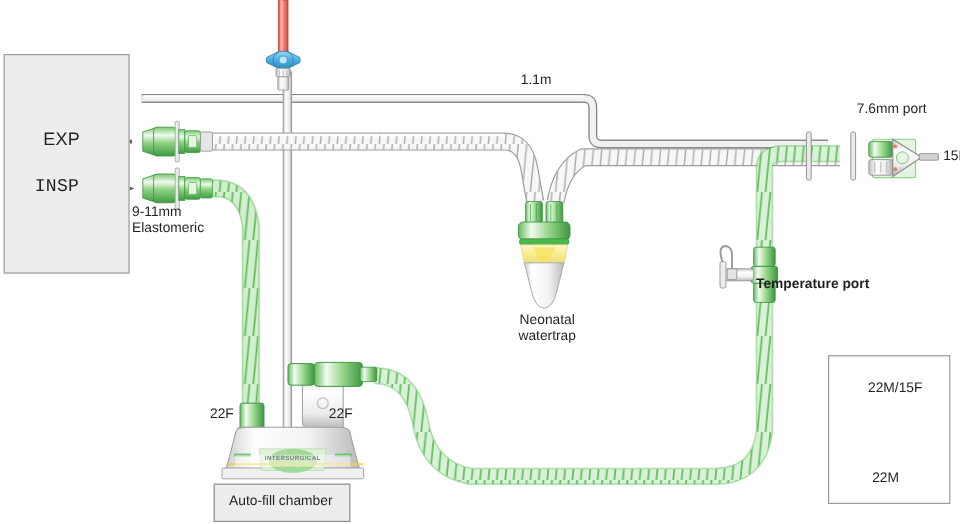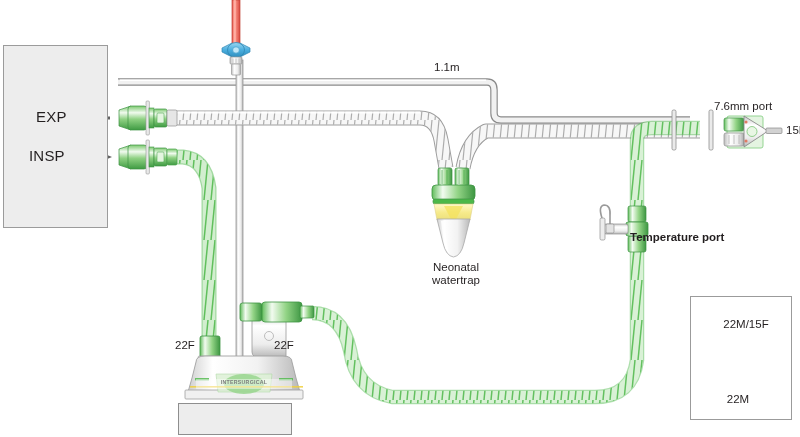--- a/index.html
+++ b/index.html
@@ -243,38 +243,41 @@
     </g>
   </svg>
 
   <div class="panel" style="left:3px;top:45px;width:103px;height:181px;"></div>
 
   <div class="afbox" style="left:178px;top:403px;width:112px;height:30px;"></div>
 
   <div class="legendbox" style="left:690px;top:296px;width:100px;height:122px;"></div>
 
   <div class="lbl big" style="left:36px;top:110px;text-align:center;">EXP</div>
-  <div class="lbl big" style="left:29px;top:149px;">INSP</div>
-
+  <div class="lbl big" style="left:29px;top:149px;font-family:Liberation Mono, monospace;">INSP</div>
+
+  <div class="lbl" style="left:110px;top:171px;">9-11mm
+Elastomeric</div>
 
   <div class="lbl" style="left:434px;top:61px;">1.1m</div>
 
-  <div class="lbl" style="left:714px;top:100px;">7.6mm port</div>
+  <div class="lbl" style="left:714px;top:85px;">7.6mm port</div>
 
   <div class="lbl" style="left:786px;top:124px;">15F</div>
 
   <div class="lbl" style="left:630px;top:231px;font-weight:bold;">Temperature port</div>
 
   <div class="lbl c" style="left:418px;top:261px;width:76px;text-align:center;">Neonatal
 watertrap</div>
 
   <div class="lbl" style="left:175px;top:339px;">22F</div>
 
   <div class="lbl" style="left:274px;top:339px;">22F</div>
 
+  <div class="lbl c" style="left:178px;top:412px;width:112px;">Auto-fill chamber</div>
 
   <div class="lbl c" style="left:690px;top:318px;width:112px;">22M/15F</div>
 
   <div class="lbl c" style="left:680px;top:393px;width:116px;">22M</div>
 
   <div style="position:absolute;left:200px;top:379px;width:88px;text-align:center;
               font-size:5.2px;letter-spacing:.3px;font-weight:bold;color:#7d7d7d;">INTERSURGICAL</div>
 
 </div>
 

